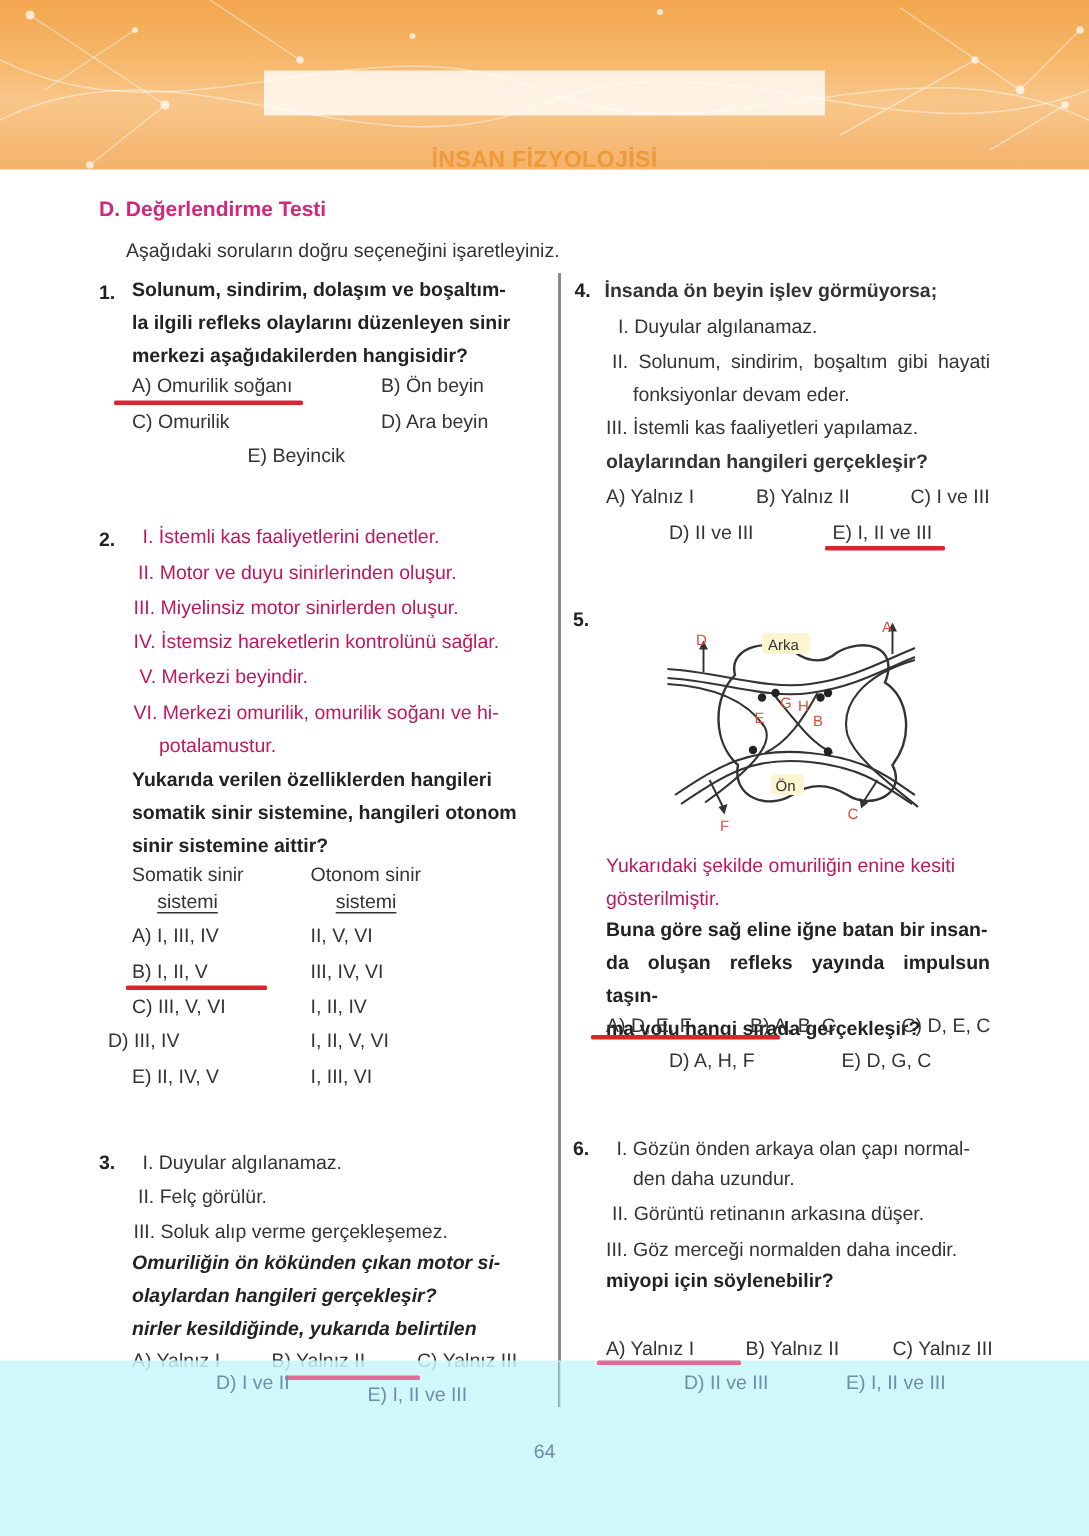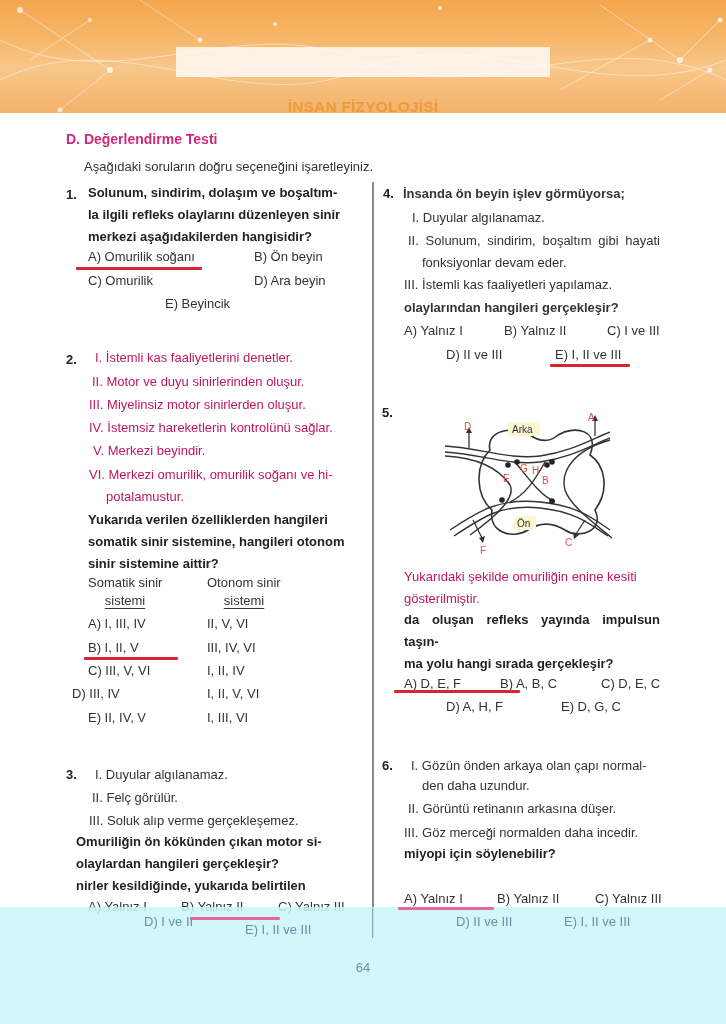--- a/index.html
+++ b/index.html
@@ -121,21 +121,21 @@
   <span class="opt" style="left:207px; top:686px;">I, II, V, VI</span>
   <span class="opt" style="left:88px; top:710px;">E) II, IV, V</span>
   <span class="opt" style="left:207px; top:710px;">I, III, VI</span>
 </div>
 
 <div>
   <span class="qnum" style="left:66px; top:767px;">3.</span>
   <span class="opt" style="left:95px; top:767px;">I. Duyular algılanamaz.</span>
   <span class="opt" style="left:92px; top:790px;">II. Felç görülür.</span>
   <span class="opt" style="left:89px; top:813px;">III. Soluk alıp verme gerçekleşemez.</span>
-  <div class="q bold just" style="left:76px; top:831px; width:258px;">
+  <div class="q bold just" style="left:88px; top:831px; width:258px;font-style:italic;">
     <div>Omuriliğin ön kökünden çıkan motor si-</div>
     <div>olaylardan hangileri gerçekleşir?</div>
     <div>nirler kesildiğinde, yukarıda belirtilen</div>
   </div>
   <span class="opt" style="left:88px; top:899px;">A) Yalnız I</span>
   <span class="opt" style="left:181px; top:899px;">B) Yalnız II</span>
   <span class="opt" style="left:278px; top:899px;">C) Yalnız III</span>
 </div>
 
 <div>
@@ -202,20 +202,21 @@
       <text x="40" y="144">F</text>
       <text x="80" y="62">G</text>
       <text x="92" y="64">H</text>
     </g>
   </svg>
   <div class="q just" style="left:404px; top:566px; width:256px;">
     <div>Yukarıdaki şekilde omuriliğin enine kesiti</div>
     <div>gösterilmiştir.</div>
   </div>
   <div class="q bold just" style="left:404px; top:609px; width:256px;">
+    <div>Buna göre sağ eline iğne batan bir insan-</div>
     <div>da oluşan refleks yayında impulsun taşın-</div>
     <div>ma yolu hangi sırada gerçekleşir?</div>
   </div>
   <span class="opt" style="left:404px; top:676px;">A) D, E, F</span>
   <span class="opt" style="left:500px; top:676px;">B) A, B, C</span>
   <span class="opt" style="left:601px; top:676px;">C) D, E, C</span>
   <div class="ul" style="left:394px; top:690px; width:126px;"></div>
   <span class="opt" style="left:446px; top:699px;">D) A, H, F</span>
   <span class="opt" style="left:561px; top:699px;">E) D, G, C</span>
 </div>

